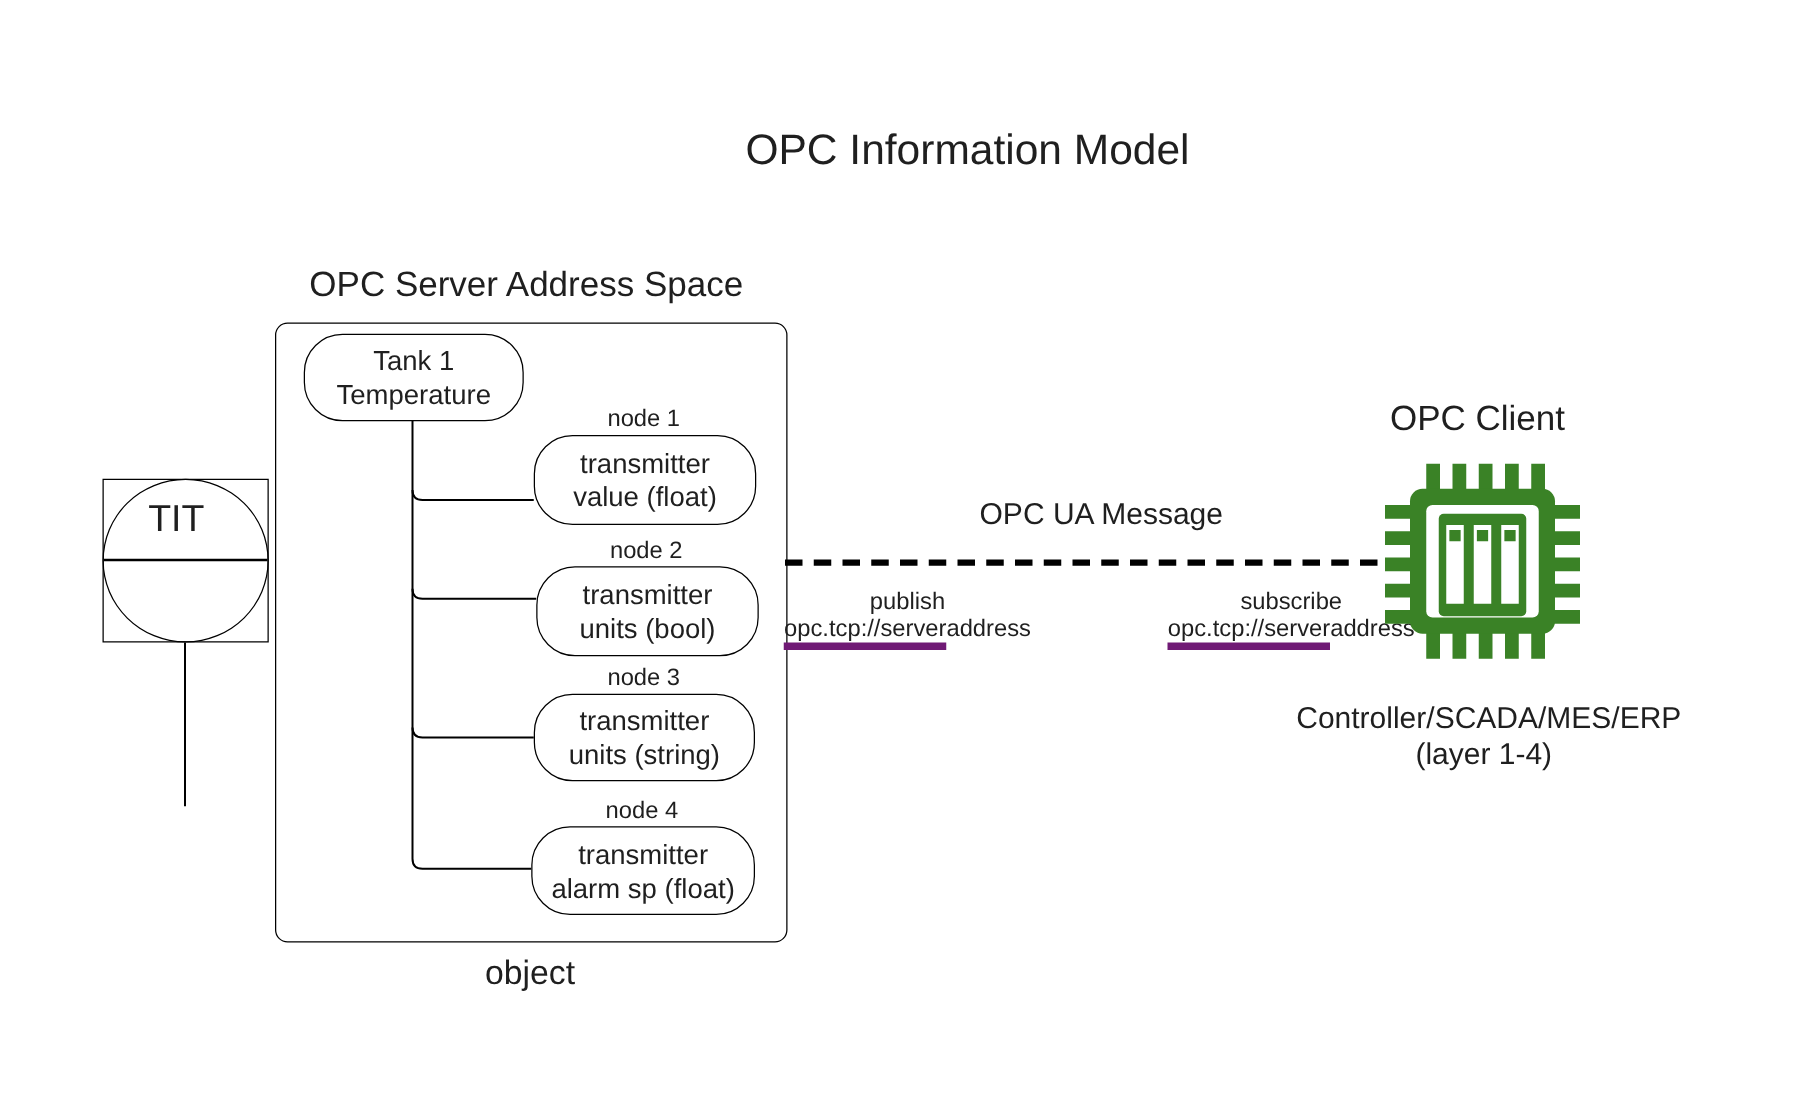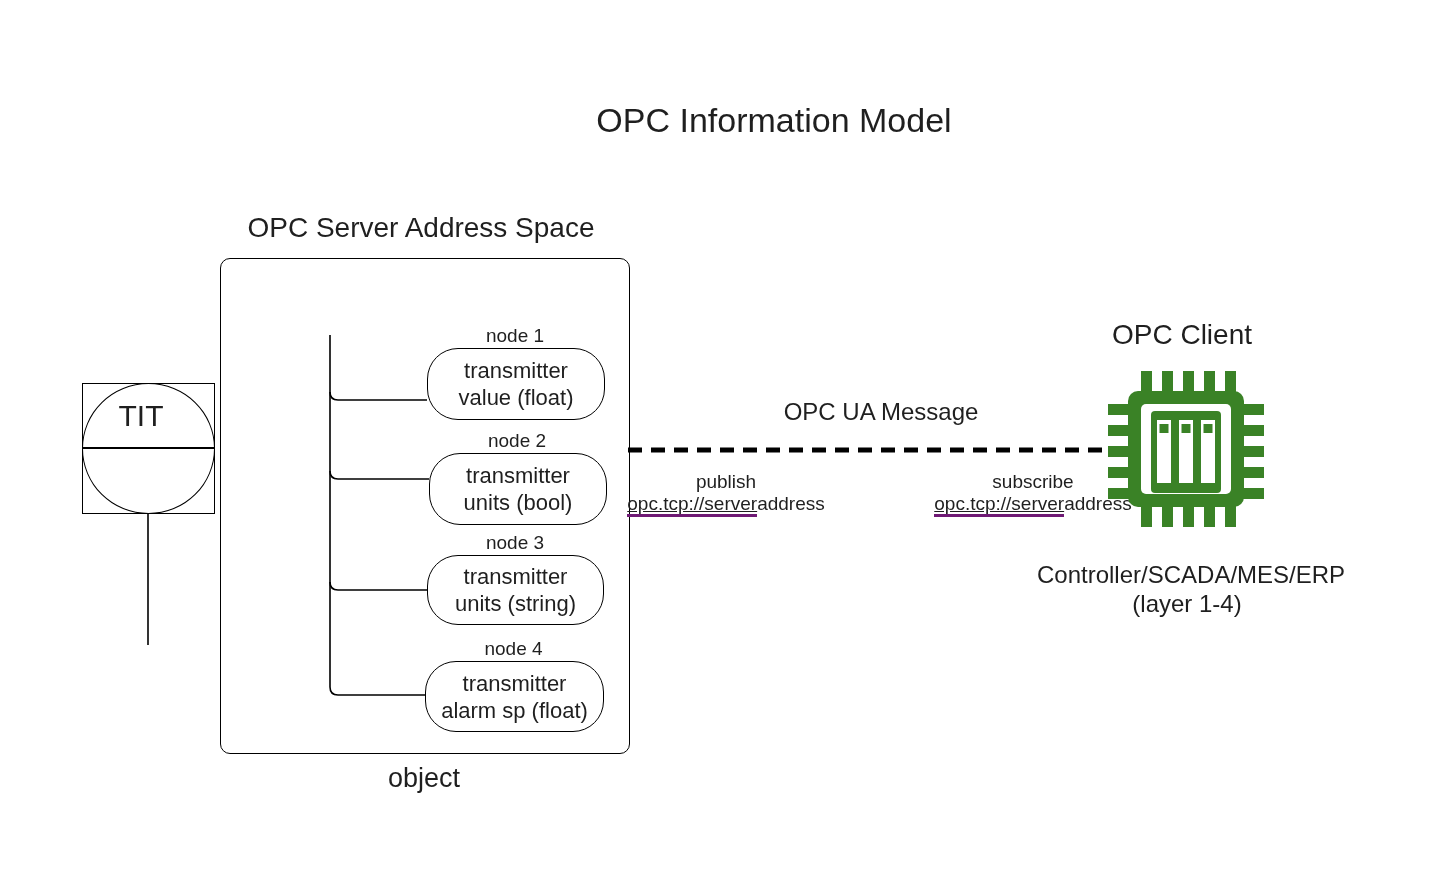--- a/index.html
+++ b/index.html
@@ -34,21 +34,21 @@
   
   #tit-square{left:82px;top:383px;width:133px;height:131px;border:1.6px solid #000;box-sizing:border-box;}
   #tit-circle{left:82px;top:383px;width:133px;height:131px;border:1.6px solid #000;border-radius:50%;box-sizing:border-box;}
   #tit-midline{left:83px;top:447px;width:131px;height:1.8px;background:#000;}
   #tit-label{left:82px;top:399px;width:118px;font-size:30px;}
   
   #message-label{left:731px;top:398px;width:300px;font-size:24px;}
   .pubsub{font-size:19px;line-height:22px;}
   #publish-block{left:626px;top:471px;width:200px;}
   #subscribe-block{left:933px;top:471px;width:200px;}
-  .url-link{border-bottom:3px solid #701a75;cursor:pointer;text-decoration:underline;}
+  .url-link{border-bottom:6px solid #701a75;cursor:pointer;}
   
   #client-label{left:1082px;top:319px;width:200px;font-size:28px;}
   #chip{left:1106px;top:369px;}
   #client-caption{left:1037px;top:537px;width:300px;font-size:24px;line-height:29px;margin-top:23px;}
   svg.lines{left:0;top:0;}
 </style>
 </head>
 <body>
 
 <div id="canvas">
@@ -64,20 +64,24 @@
 
     <path d="M628 450 L1106 450" fill="none" stroke="#000" stroke-width="5" stroke-dasharray="14 9"></path>
   </svg>
 
   <div id="server-label" class="abs ctr">OPC Server Address Space</div>
 
   <div id="diagram-title" class="abs ctr">OPC Information Model</div>
 
   <div id="server-container" class="abs"></div>
 
+  <div id="root-box" class="abs pill">
+    <span>Tank 1</span>
+    <span>Temperature</span>
+  </div>
 
   <div id="node1-tag" class="abs ctr node-tag">node 1</div>
   <div id="node1-box" class="abs pill">
     <span>transmitter</span>
     <span>value (float)</span>
   </div>
 
   <div id="node2-tag" class="abs ctr node-tag">node 2</div>
   <div id="node2-box" class="abs pill">
     <span>transmitter</span>

